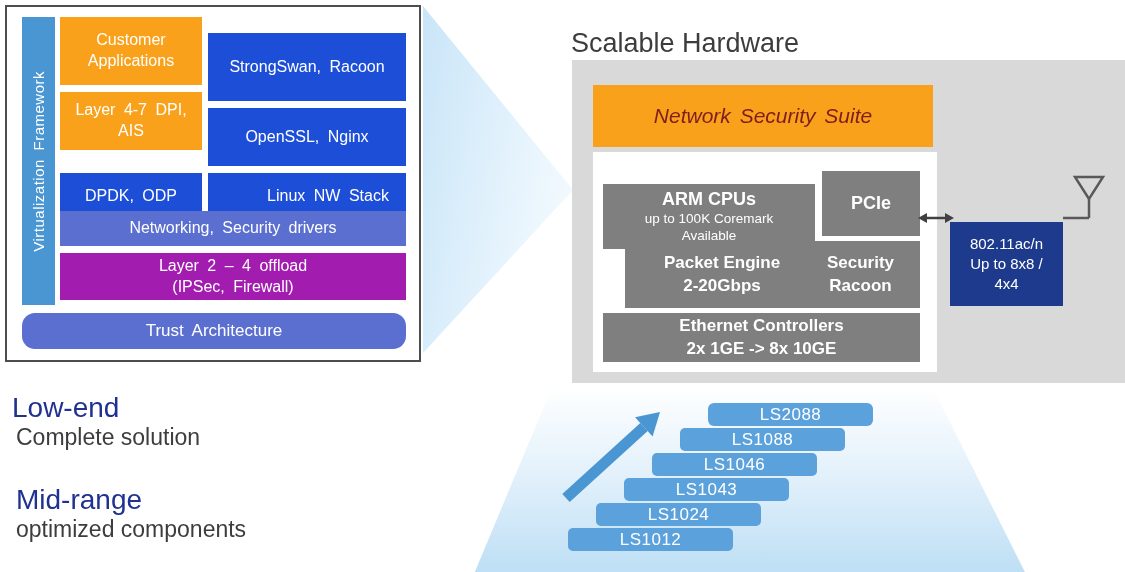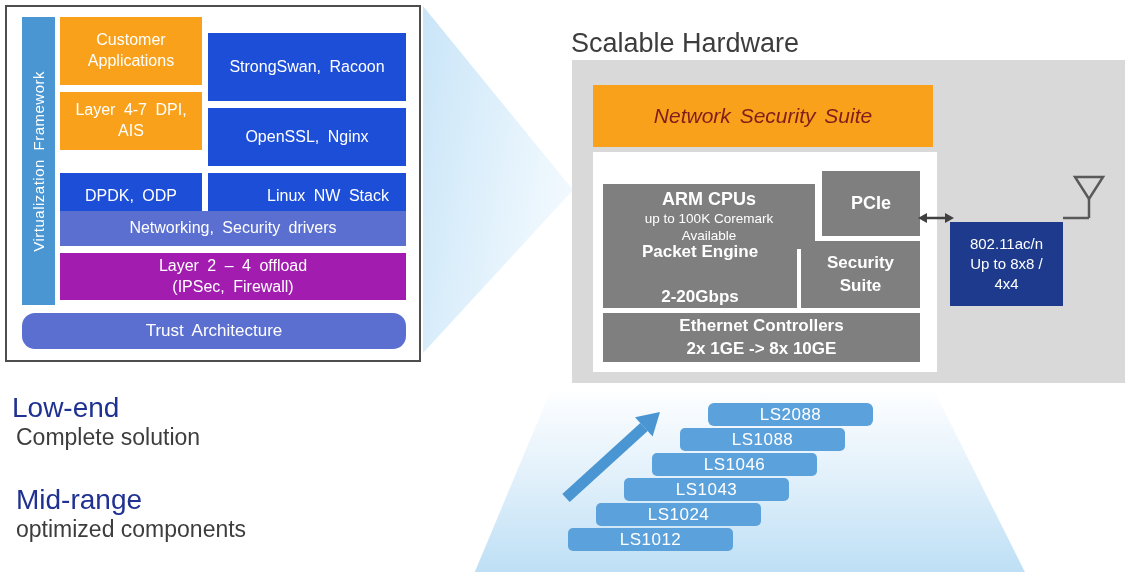--- a/index.html
+++ b/index.html
@@ -61,21 +61,21 @@
   }
   .gray-block{
     position:absolute;background:#7f7f7f;color:#ffffff;
     display:flex;flex-direction:column;align-items:center;justify-content:center;
     text-align:center;font-weight:bold;font-size:17px;line-height:1.3;
   }
   .gb-arm{left:603px;top:184px;width:212px;height:65px;}
   .gb-arm .sub{font-weight:normal;font-size:13.5px;line-height:1.25;}
   .gb-arm .ttl{font-size:18px;}
   .gb-pcie{left:822px;top:171px;width:98px;height:65px;font-size:18px;}
-  .gb-packet{left:603px;top:241px;width:194px;height:67px;justify-content:space-between;}
+  .gb-packet{left:625px;top:241px;width:194px;height:67px;}
   .gb-security{left:801px;top:241px;width:119px;height:67px;}
   .gb-eth{left:603px;top:313px;width:317px;height:49px;}
   .wifi-box{
     position:absolute;left:950px;top:178px;width:113px;height:84px;background:#1e3a8c;
     display:flex;flex-direction:column;align-items:center;justify-content:center;
     color:#ffffff;font-size:15px;line-height:1.35;text-align:center;margin-top:44px;
   }
   .biarrow{position:absolute;left:918px;top:208px;}
   .antenna{position:absolute;left:1055px;top:172px;}
   
@@ -139,21 +139,21 @@
     <span class="sub">up to 100K Coremark</span>
     <span class="sub">Available</span>
   </div>
   <div class="gray-block gb-pcie">PCIe</div>
   <div class="gray-block gb-packet">
     <span>Packet Engine</span>
     <span>2-20Gbps</span>
   </div>
   <div class="gray-block gb-security">
     <span>Security</span>
-    <span>Suite</span>
+    <span>Racoon</span>
   </div>
   <div class="gray-block gb-eth">
     <span>Ethernet Controllers</span>
     <span>2x 1GE -&gt; 8x 10GE</span>
   </div>
 
   <svg class="biarrow" width="36" height="20">
     <line x1="7" y1="10" x2="29" y2="10" stroke="#404040" stroke-width="2.5"></line>
     <polygon points="0,10 9,5 9,15" fill="#404040"></polygon>
     <polygon points="36,10 27,5 27,15" fill="#404040"></polygon>

